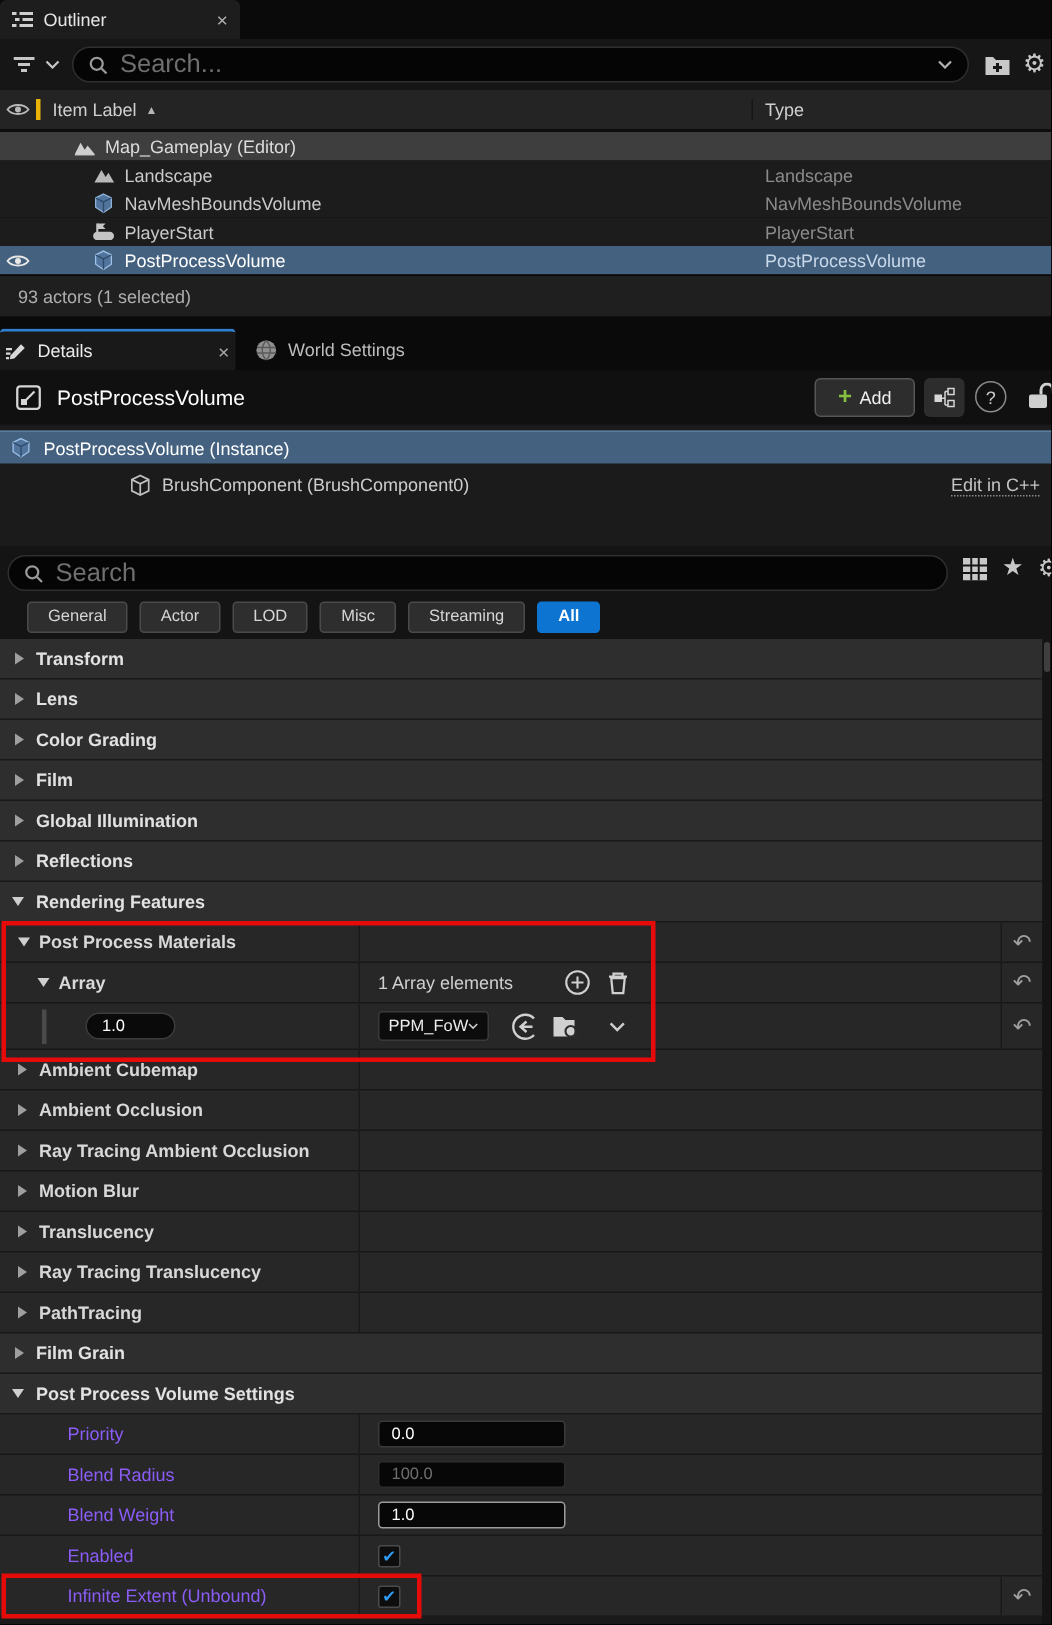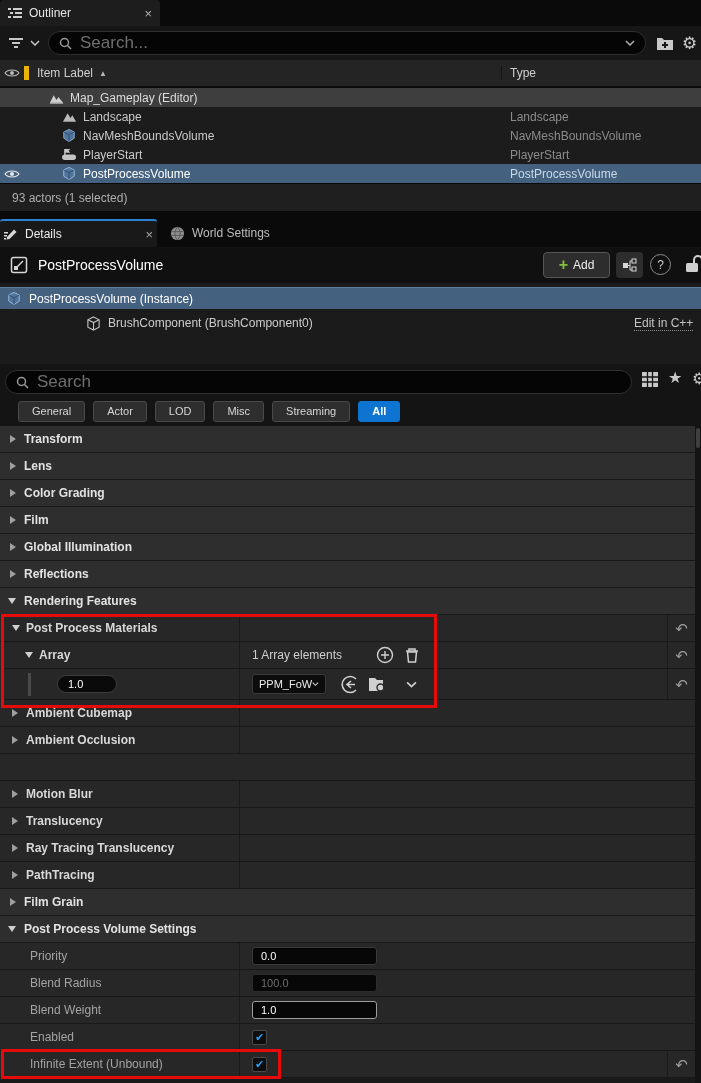--- a/index.html
+++ b/index.html
@@ -18,21 +18,21 @@
   .o-tab { position:absolute; left:0; top:0; width:160px; height:26px; background:#1d1d1d; border-radius:4px 4px 0 0; display:flex; align-items:center; padding:0 8px; }
   .o-tab .ttl { color:#e6e6e6; font-size:12px; margin-left:7px; }
   .o-tab .close { margin-left:auto; color:#b0b0b0; font-size:13px; }
   .o-toolbar { position:absolute; left:0; top:26px; width:701px; height:34px; background:#161616; display:flex; align-items:center; }
   .searchpill { height:24px; background:#050505; border:1px solid #2f2f2f; border-radius:12px; display:flex; align-items:center; padding:0 10px; color:#6f6f6f; font-size:17px; }
   .o-search { position:absolute; left:48px; top:5px; width:598px; }
   .d-search { position:absolute; left:5px; top:6px; width:627px; }
   .ph { margin-left:8px; }
   .o-colhead { position:absolute; left:0; top:60px; width:701px; height:27px; background:#242424; border-bottom:1px solid #0c0c0c; display:flex; align-items:center; font-size:12px; color:#cfcfcf; }
   .o-colhead .c1 { width:24px; display:flex; justify-content:center; }
-  .o-colhead .c2 { width:478px; border-left:5px solid #eab308; border-right:1px solid #151515; padding-left:8px; display:flex; align-items:center; gap:6px; }
+  .o-colhead .c2 { width:478px; border-left:3px solid #eab308; border-right:1px solid #151515; padding-left:8px; display:flex; align-items:center; gap:6px; }
   .o-colhead .sort { font-size:8px; color:#b5b5b5; }
   .o-colhead .c3 { padding-left:8px; }
   .o-rows { position:absolute; left:0; top:88px; width:701px; }
   .orow { position:relative; height:19px; display:flex; align-items:center; background:#1c1c1c; font-size:12px; color:#c9c9c9; }
   .orow.hl { background:#3e3e3e; color:#dcdcdc; }
   .orow.sel { background:#44617f; color:#ffffff; }
   .orow .gut { width:24px; display:flex; justify-content:center; }
   .orow .oicon { width:16px; margin-right:5px; }
   .otype { position:absolute; left:510px; color:#8b8b8b; font-size:12px; }
   .orow.sel .otype { color:#c9d9ea; }
@@ -65,21 +65,21 @@
   .prow.cat { background:#2e2e2e; }
   .prow.cat .lbl { color:#e2e2e2; font-weight:bold; padding-left:24px; }
   .prow.cat .arr { position:absolute; left:10px; }
   .ncell { width:240px; height:100%; display:flex; align-items:center; border-right:1px solid #1a1a1a; position:relative; }
   .vcell { flex:1; height:100%; display:flex; align-items:center; position:relative; }
   .rcell { width:28px; height:100%; border-left:1px solid #1a1a1a; display:flex; align-items:center; justify-content:center; }
   .sub .ncell .lbl { color:#d8d8d8; font-weight:bold; padding-left:26px; }
   .sub .ncell .arr { position:absolute; left:12px; }
   .arrayrow .ncell .lbl { padding-left:39px; }
   .arrayrow .ncell .arr { left:25px; }
-  .propn .ncell .lbl { color:#a3a3a3; padding-left:30px; font-weight:normal; }
+  .propn .ncell .lbl { color:#8b5cf6; padding-left:45px; font-weight:normal; }
   .elem { height:31px; }
   .elem .gutbar { position:absolute; left:28px; top:4px; width:3px; height:23px; background:#4a4a4a; }
   .numinput { position:absolute; left:57px; width:60px; height:18px; background:#0a0a0a; border:1px solid #3c3c3c; border-radius:9px; color:#fff; font-size:11px; display:flex; align-items:center; padding-left:10px; }
   .cnt { padding-left:12px; color:#cfcfcf; }
   .combo { position:absolute; left:12px; width:74px; height:20px; background:#0c0c0c; border:1px solid #3a3a3a; border-radius:3px; color:#ececec; font-size:11px; display:flex; align-items:center; justify-content:space-between; padding:0 6px; }
   .vicon { position:absolute; }
   .field { position:absolute; left:12px; width:125px; height:18px; background:#070707; border:1px solid #3a3a3a; border-radius:3px; color:#fff; font-size:11px; display:flex; align-items:center; padding-left:8px; }
   .field.dis { color:#6e6e6e; border-color:#2c2c2c; }
   .field.lit { border-color:#9c9c9c; }
   .chk { position:absolute; left:12px; width:15px; height:15px; background:#0d0d0d; border:1px solid #4a4a4a; border-radius:2px; display:flex; align-items:center; justify-content:center; color:#2f9bf2; font-size:11px; font-weight:bold; }
@@ -454,20 +454,24 @@
         <div class="vcell"></div>
       </div>
     <div class="prow sub">
         <div class="ncell">
           <span class="arr tri-r"></span>
           <span class="lbl">Ambient Occlusion</span>
         </div>
         <div class="vcell"></div>
       </div>
     <div class="prow sub">
+        <div class="ncell">
+          <span class="arr tri-r"></span>
+          <span class="lbl">Ray Tracing Ambient Occlusion</span>
+        </div>
         <div class="vcell"></div>
       </div>
     <div class="prow sub">
         <div class="ncell">
           <span class="arr tri-r"></span>
           <span class="lbl">Motion Blur</span>
         </div>
         <div class="vcell"></div>
       </div>
     <div class="prow sub">

